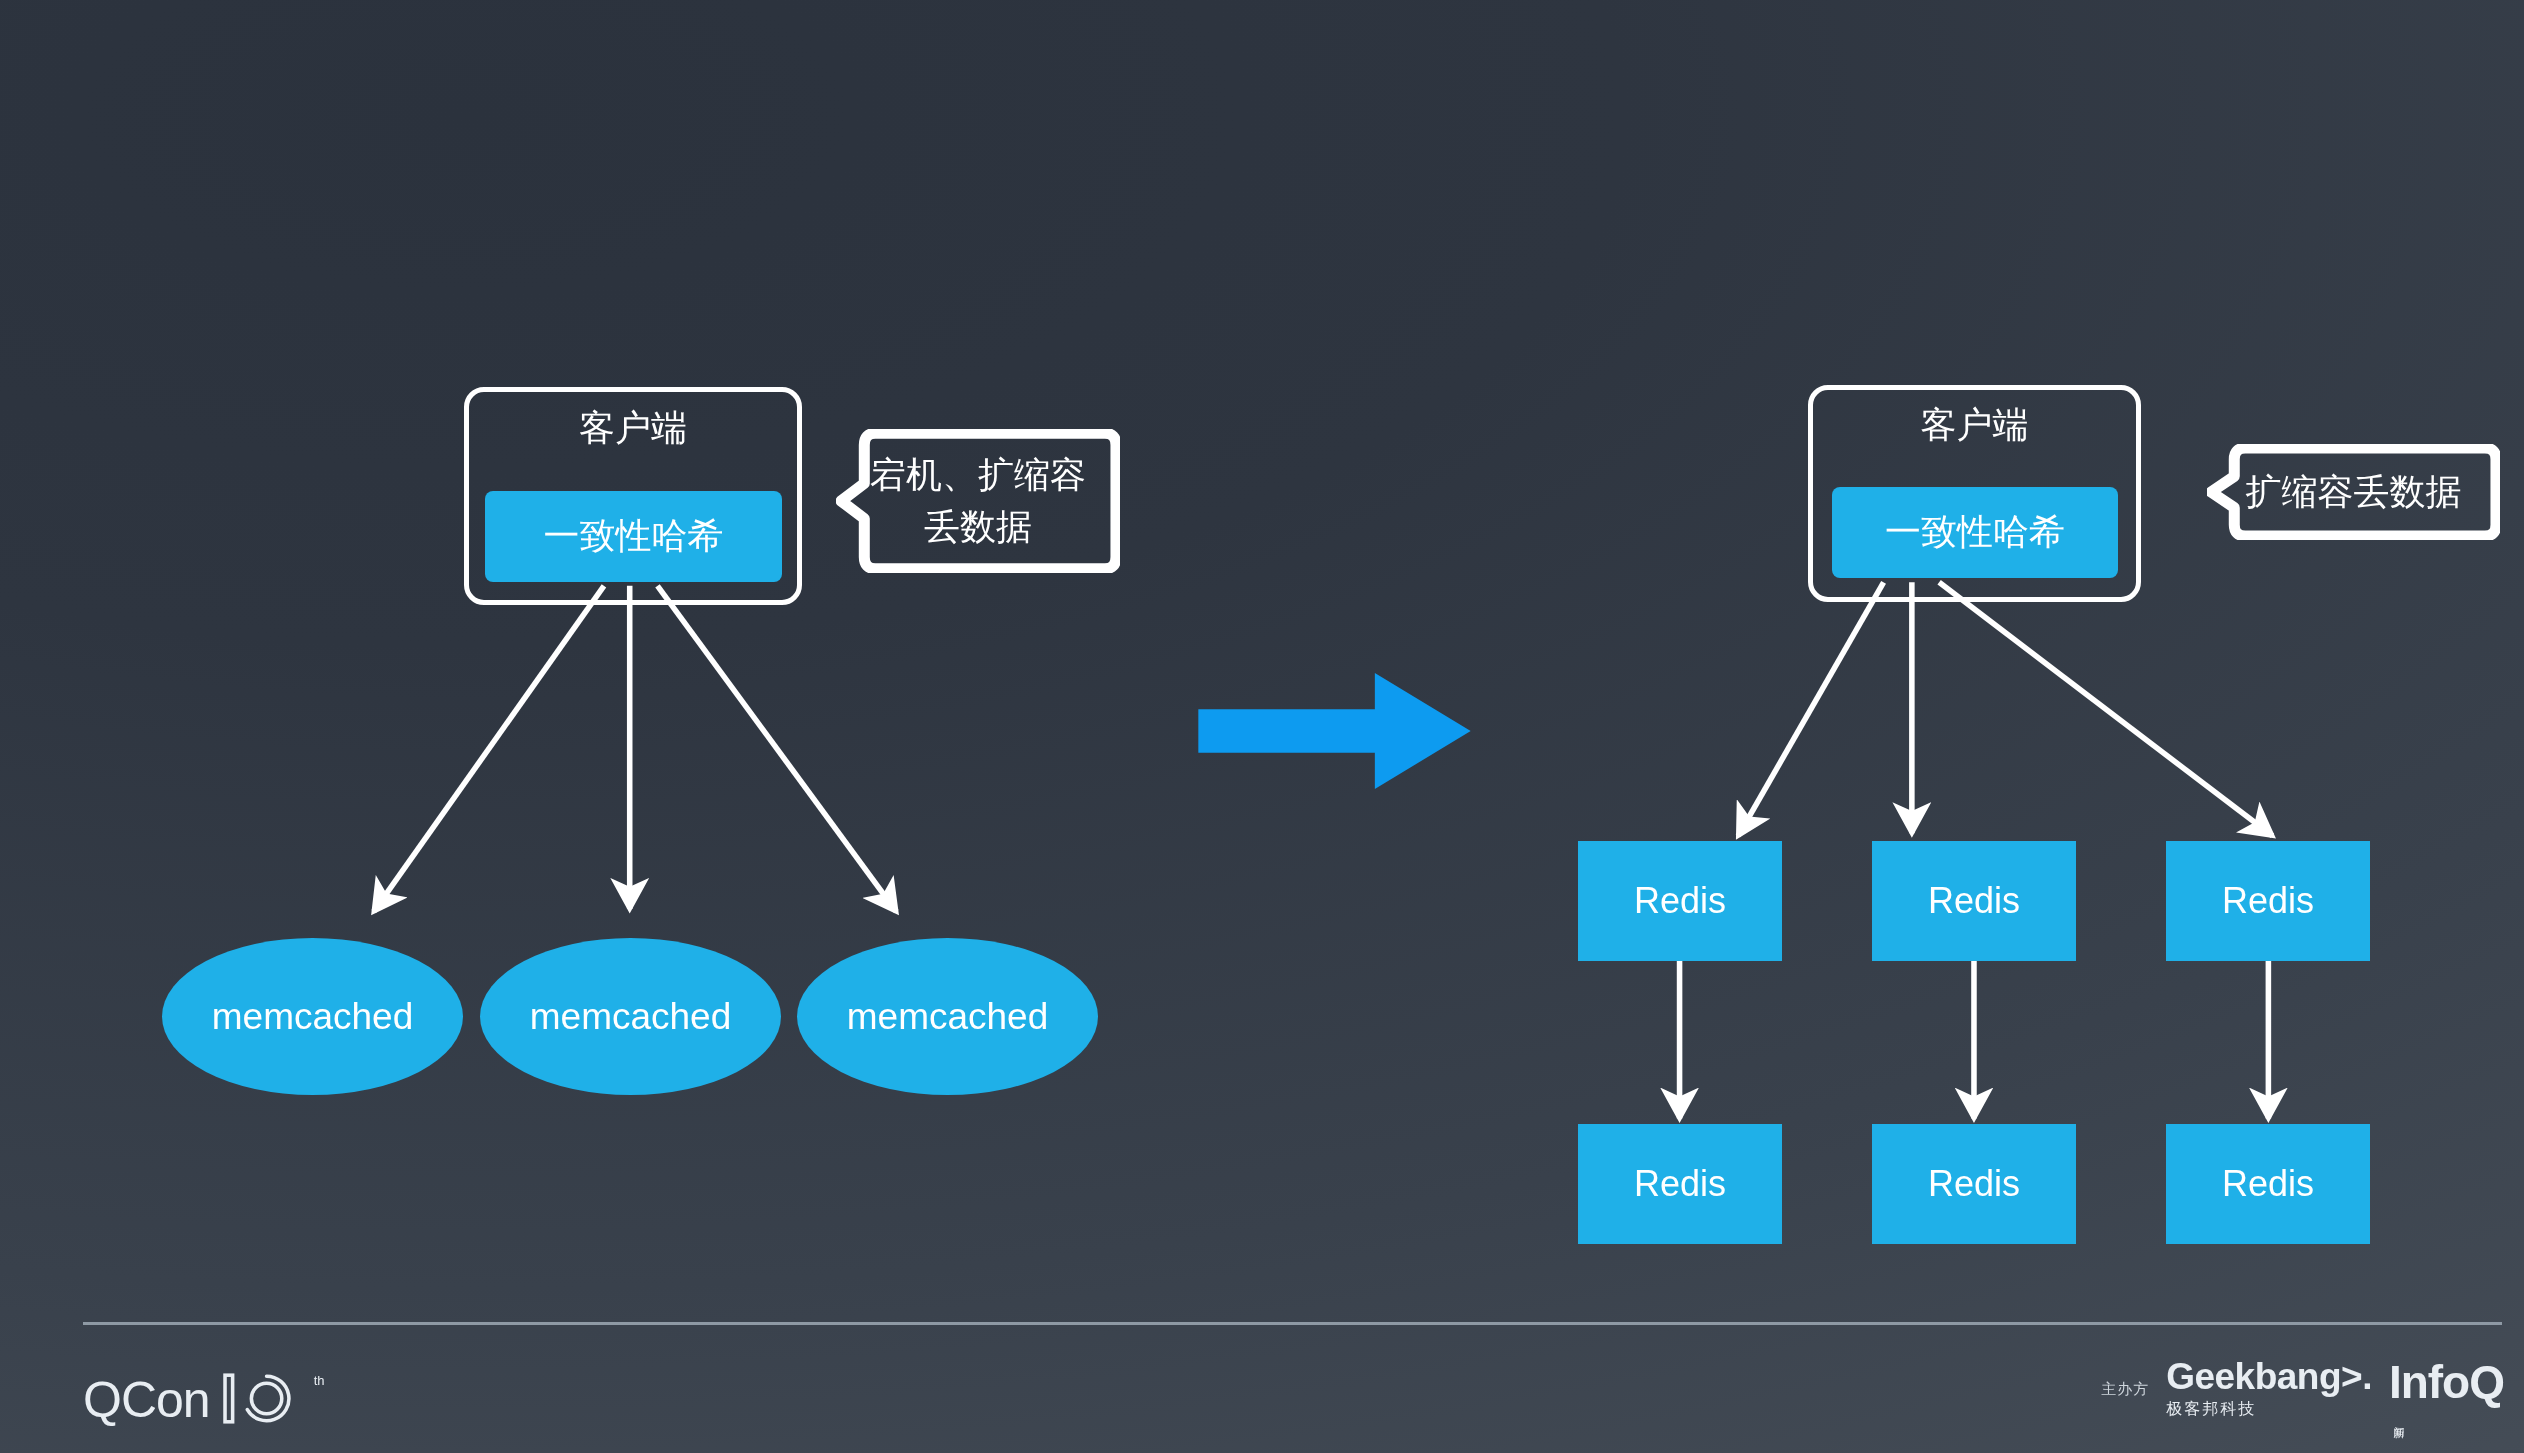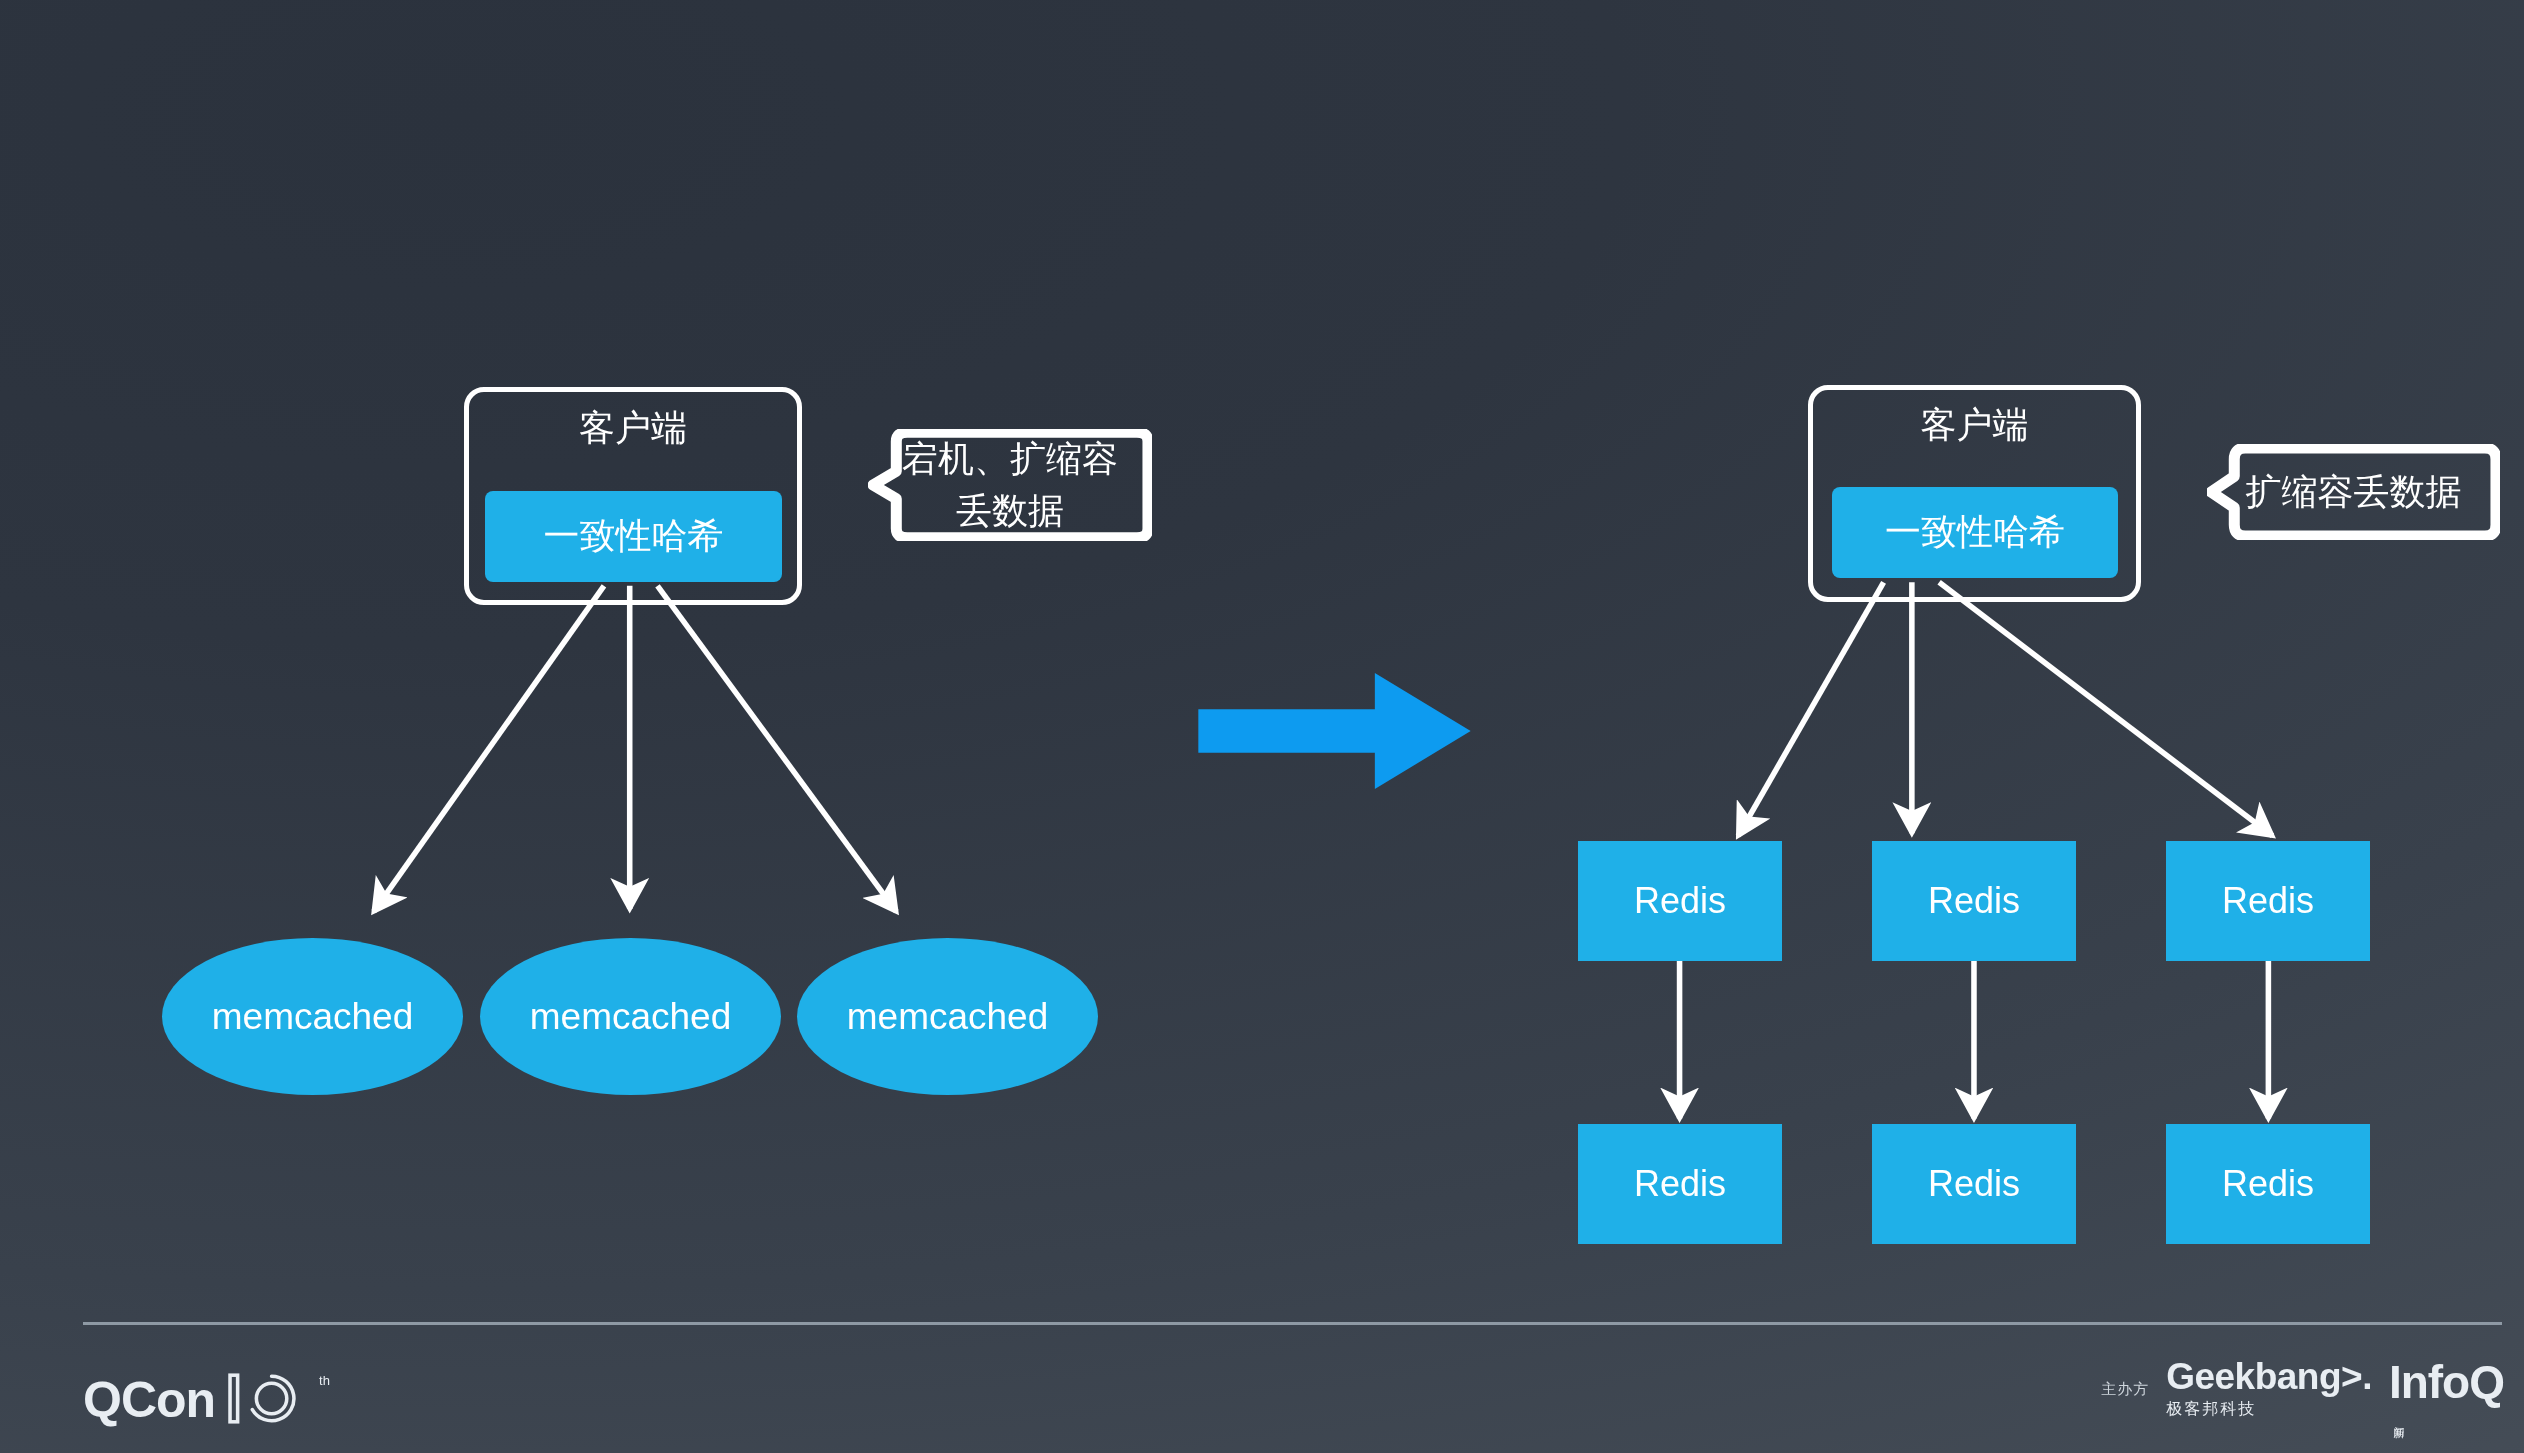--- a/index.html
+++ b/index.html
@@ -91,21 +91,21 @@
     left:83px; top:1322px;
     width:2419px; height:2.5px;
     background:#8e99a4;
   }
   #qcon-logo {
     position:absolute;
     left:83px; top:1363px;
     display:flex; align-items:flex-end; gap:13px;
     color:#e8edf2;
   }
-  #qcon-word { font-size:50px; font-weight:700; letter-spacing:-1px; line-height:1;margin-top:12px; }
+  #qcon-word { font-size:50px; font-weight:400; letter-spacing:-1px; line-height:1;margin-top:12px; }
   #qcon-anniv { position:relative; display:flex; align-items:flex-start; gap:15px; }
   #qcon-sup { font-size:13px; line-height:1; margin-top:2px; }
 
   #sponsor-block {
     position:absolute;
     right:81px; top:1358px;
     display:flex; align-items:center; gap:17px;
     color:#e8edf2;
     margin-left:44px;
   }
@@ -142,21 +142,21 @@
       <path d="M3326,1903 L3326,2215"></path>
       <path d="M3909,1903 L3909,2215"></path>
       <path d="M4492,1903 L4492,2215"></path>
     </g>
   </svg>
 
   <div class="client-box" style="left:464px; top:387px; width:338px; height:218px;"></div>
   <div class="client-label" style="left:464px; top:404px; width:338px;">客户端</div>
   <div class="hash-box" style="left:485px; top:491px; width:297px; height:91px;">一致性哈希</div>
 
-  <div class="callout" style="left:868px; top:429px; width:284px; height:112px;justify-content:center;">
+  <div class="callout" style="left:836px; top:429px; width:284px; height:144px;justify-content:center;">
     <svg class="callout-shape" viewBox="0 0 562 270" preserveAspectRatio="none">
       <path d="M78,8 L532,8 Q554,8 554,30 L554,240 Q554,262 532,262 L78,262
                Q56,262 56,240 L56,168 L10,135 L56,102 L56,30 Q56,8 78,8 Z" fill="none" stroke="#ffffff" stroke-width="11" stroke-linejoin="round" vector-effect="non-scaling-stroke"></path>
     </svg>
     <span class="callout-text">宕机、扩缩容
 丢数据</span>
   </div>
 
   <div class="mem-node" style="left:162px; top:938px; width:301px; height:157px;">memcached</div>
   <div class="mem-node" style="left:480px; top:938px; width:301px; height:157px;">memcached</div>

